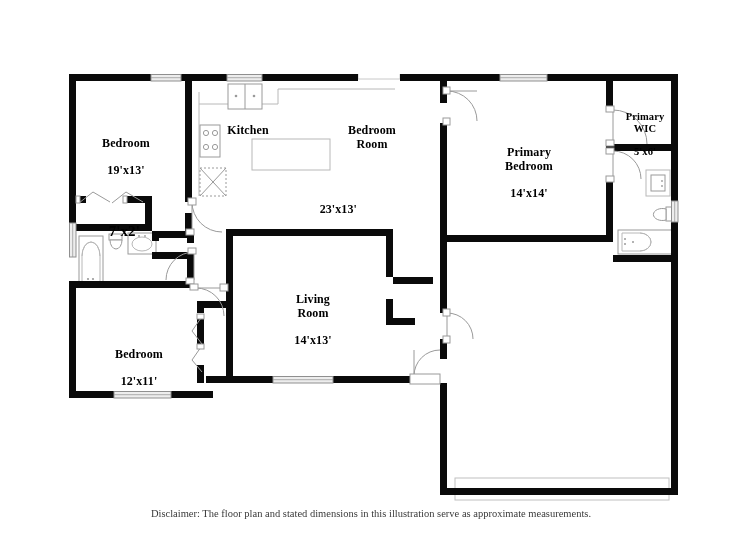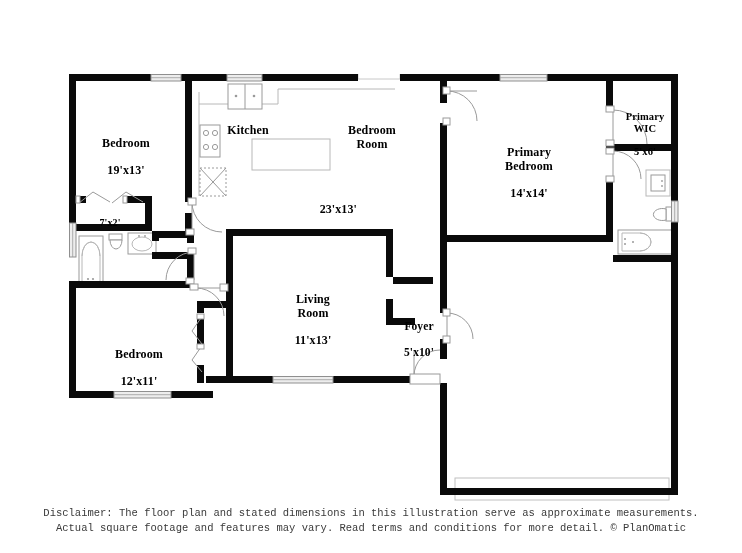--- a/index.html
+++ b/index.html
@@ -36,28 +36,28 @@
     line-height: 1.12;
     white-space: pre-line;
     letter-spacing: 0.1px;
     pointer-events: none;
   }
   .room-label .rl-name { display: block; }
   .room-label .rl-dim { display: block; }
   .sz-13 { font-size: 12px; }
   .sz-12 { font-size: 11.5px; }
   .sz-11 { font-size: 10.5px; }
-  .sz-10 { font-size: 10px; }
+  .sz-10 { font-size: 15px; text-align: right; }
   #disclaimer {
     position: absolute;
     left: 0;
     top: 506px;
     width: 742px;
     text-align: center;
-    font-family: Liberation Mono, monospace;
+    font-family: Liberation Serif, serif;
     font-size: 10.5px;
     color: #3a3a3a;
     line-height: 1.45;
   }
   #disclaimer .dl-line { display: block; }
 </style>
 </head>
 <body>
 
 <div id="floorplan-page">
@@ -336,32 +336,27 @@
     <span class="rl-dim">5'x6'</span>
   </div>
 
   <div class="room-label sz-10" style="left:110px; top:206px; width:60px; transform:translateX(-50%);">
     <span class="rl-dim">7'x2'</span>
   </div>
 
   <div class="room-label sz-13" style="left:313px; top:280px; width:90px; transform:translateX(-50%);">
     <span class="rl-name">Living
 Room</span>
-    <span class="rl-dim">11'x13'</span>
+    <span class="rl-dim">14'x13'</span>
   </div>
 
   <div class="room-label sz-13" style="left:139px; top:335px; width:100px; transform:translateX(-50%);">
     <span class="rl-name">Bedroom</span>
     <span class="rl-dim">12'x11'</span>
   </div>
 
-  <div class="room-label sz-12" style="left:419px; top:307px; width:70px; transform:translateX(-50%);">
-    <span class="rl-name">Foyer</span>
-    <span class="rl-dim">5'x10'</span>
-  </div>
 
 
   <div id="disclaimer">
     <span class="dl-line">Disclaimer: The floor plan and stated dimensions in this illustration serve as approximate measurements.</span>
-    <span class="dl-line">Actual square footage and features may vary. Read terms and conditions for more detail. © PlanOmatic</span>
   </div>
 
 </div>
 
 </body></html>

